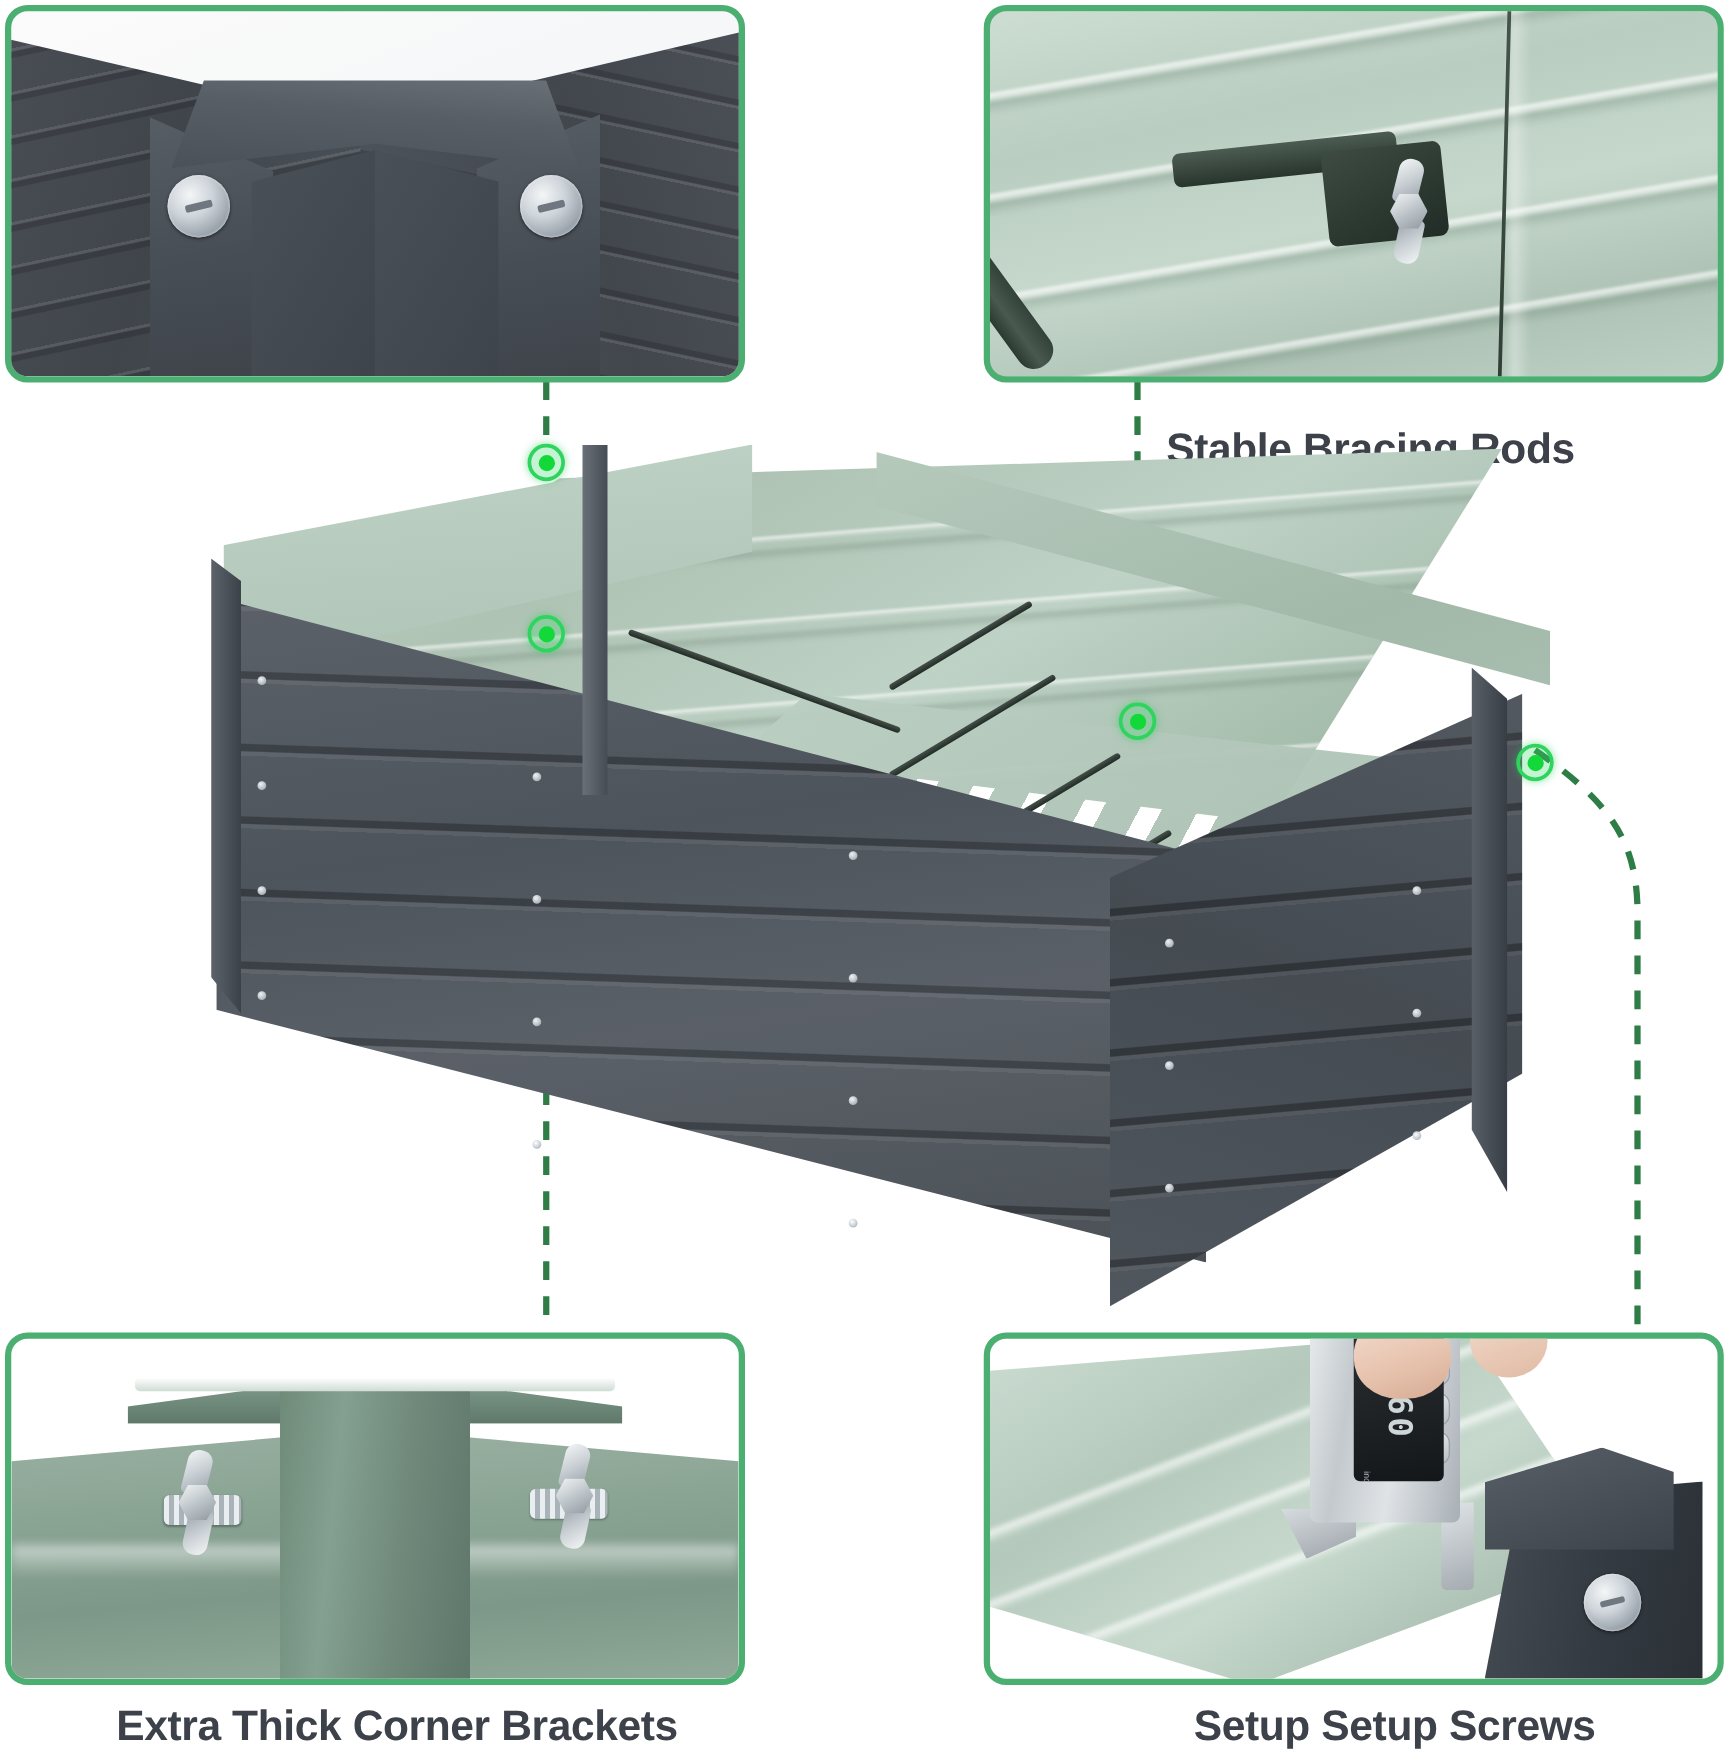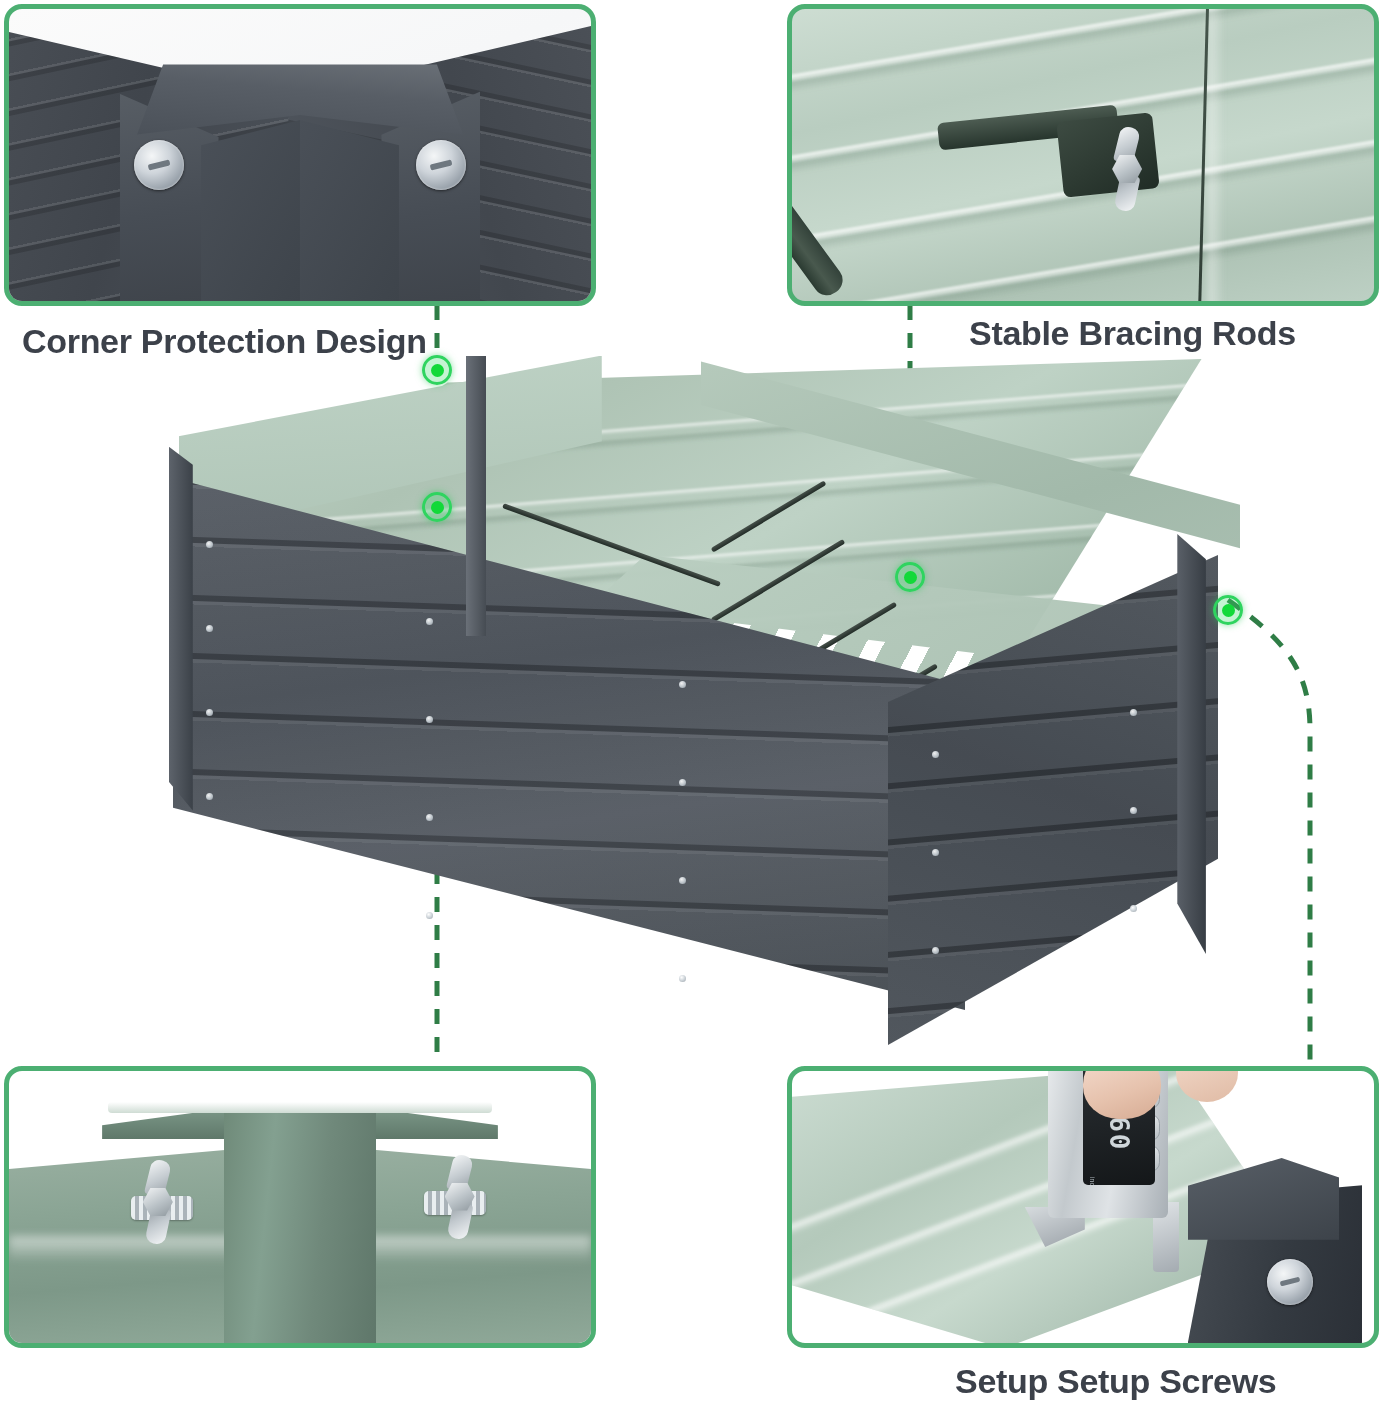--- a/index.html
+++ b/index.html
@@ -402,22 +402,21 @@
       <div class="rodHoriz"></div>
       <div class="plate"></div>
       <div class="wingnut wn">
         <div class="wing wUp"></div>
           <div class="wing wDn"></div>
           <div class="hex"></div>
       </div>
     </div>
   </div>
 
-  <div class="caption" style="left:22px; top:322px;">Corner Protection Design</div>
-  <div class="caption" style="left:933px; top:314px;margin-left:36px;">Stable Bracing Rods</div>
+  <div class="caption" style="left:933px; top:340px;">Stable Bracing Rods</div>
 
   <div class="hero" style="left:140px; top:345px; width:1100px; height:700px;">
 
     <div class="interiorFar">
       <div class="ribline" style="top:16%; transform:rotate(-4.5deg);"></div>
       <div class="ribshadow" style="top:19%; transform:rotate(-4.5deg);"></div>
       <div class="ribline" style="top:33%; transform:rotate(-4.5deg);"></div>
       <div class="ribshadow" style="top:36%; transform:rotate(-4.5deg);"></div>
       <div class="ribline" style="top:50%; transform:rotate(-4.5deg);"></div>
       <div class="ribshadow" style="top:53%; transform:rotate(-4.5deg);"></div>
@@ -520,15 +519,16 @@
       </div>
       <div class="lcd">
         <div class="lcdNum">060</div>
         <div class="lcdUnit">inch/mm</div>
       </div>
       <div class="thumb"></div>
       <div class="thumb2"></div>
     </div>
   </div>
 
+  <div class="caption" style="left:93px; top:1362px;">Extra Thick Corner Brackets</div>
   <div class="caption" style="left:955px; top:1362px;">Setup Setup Screws</div>
 
 </div>
 
 </body></html>

